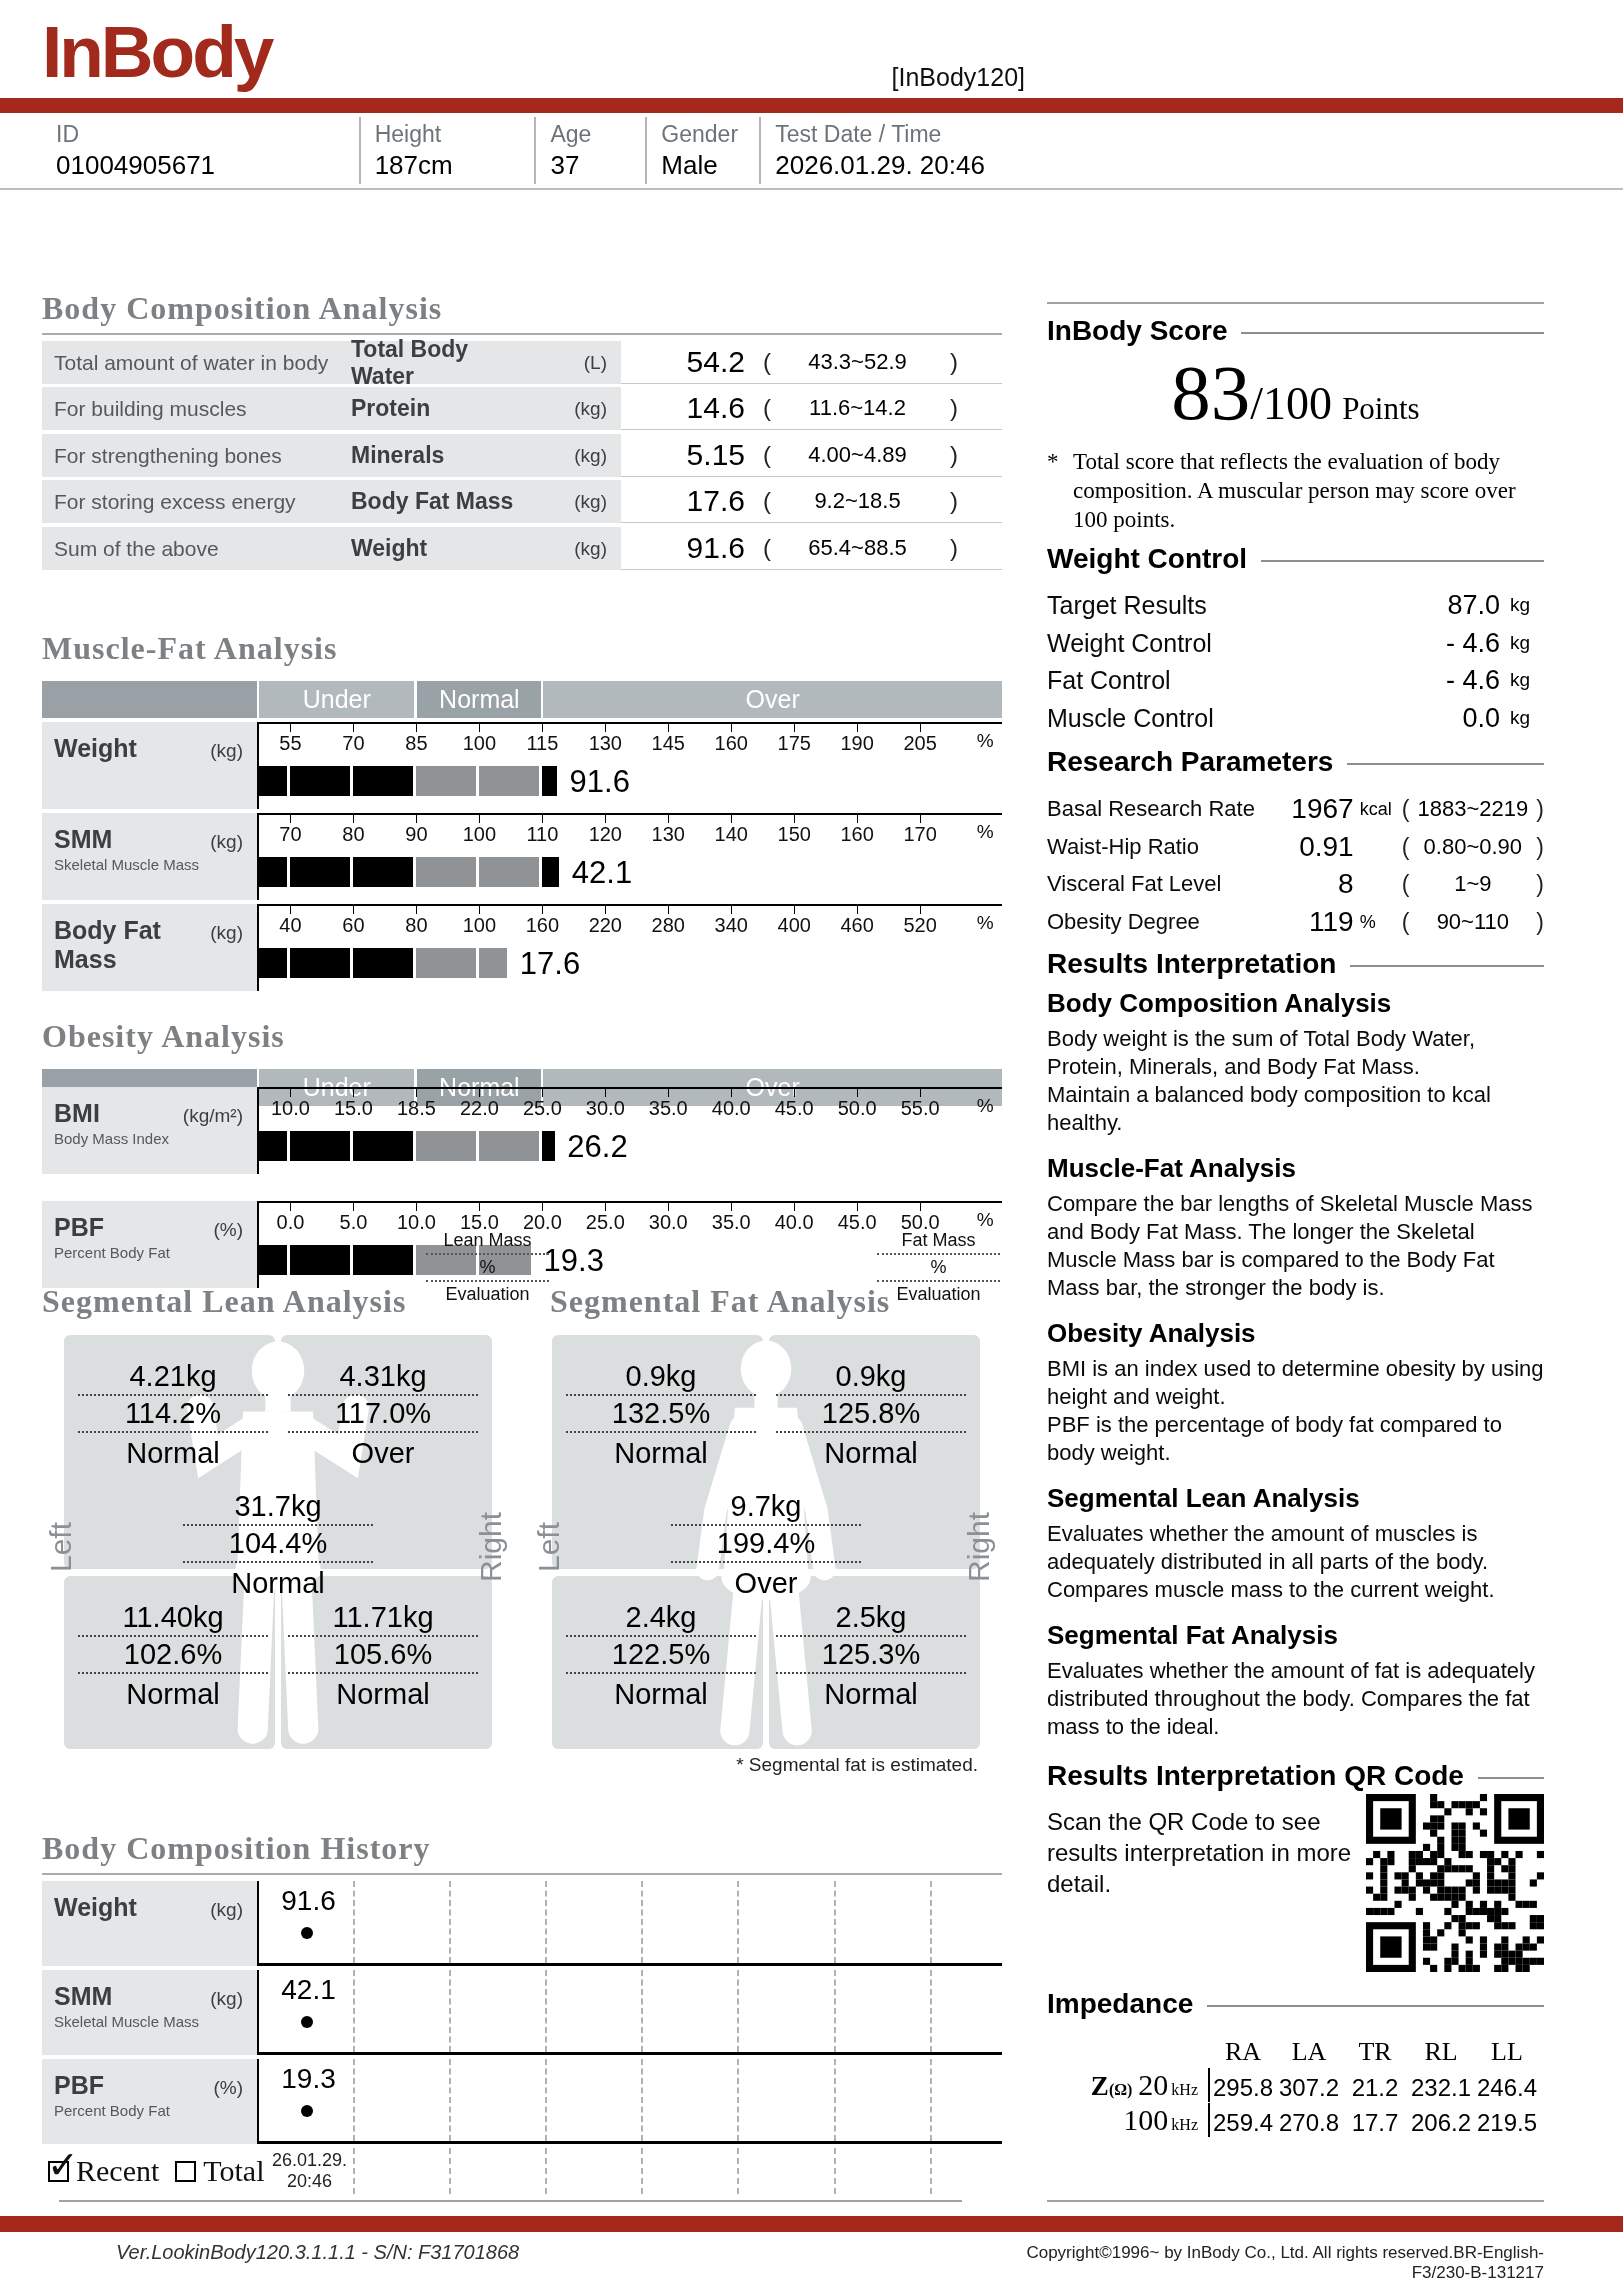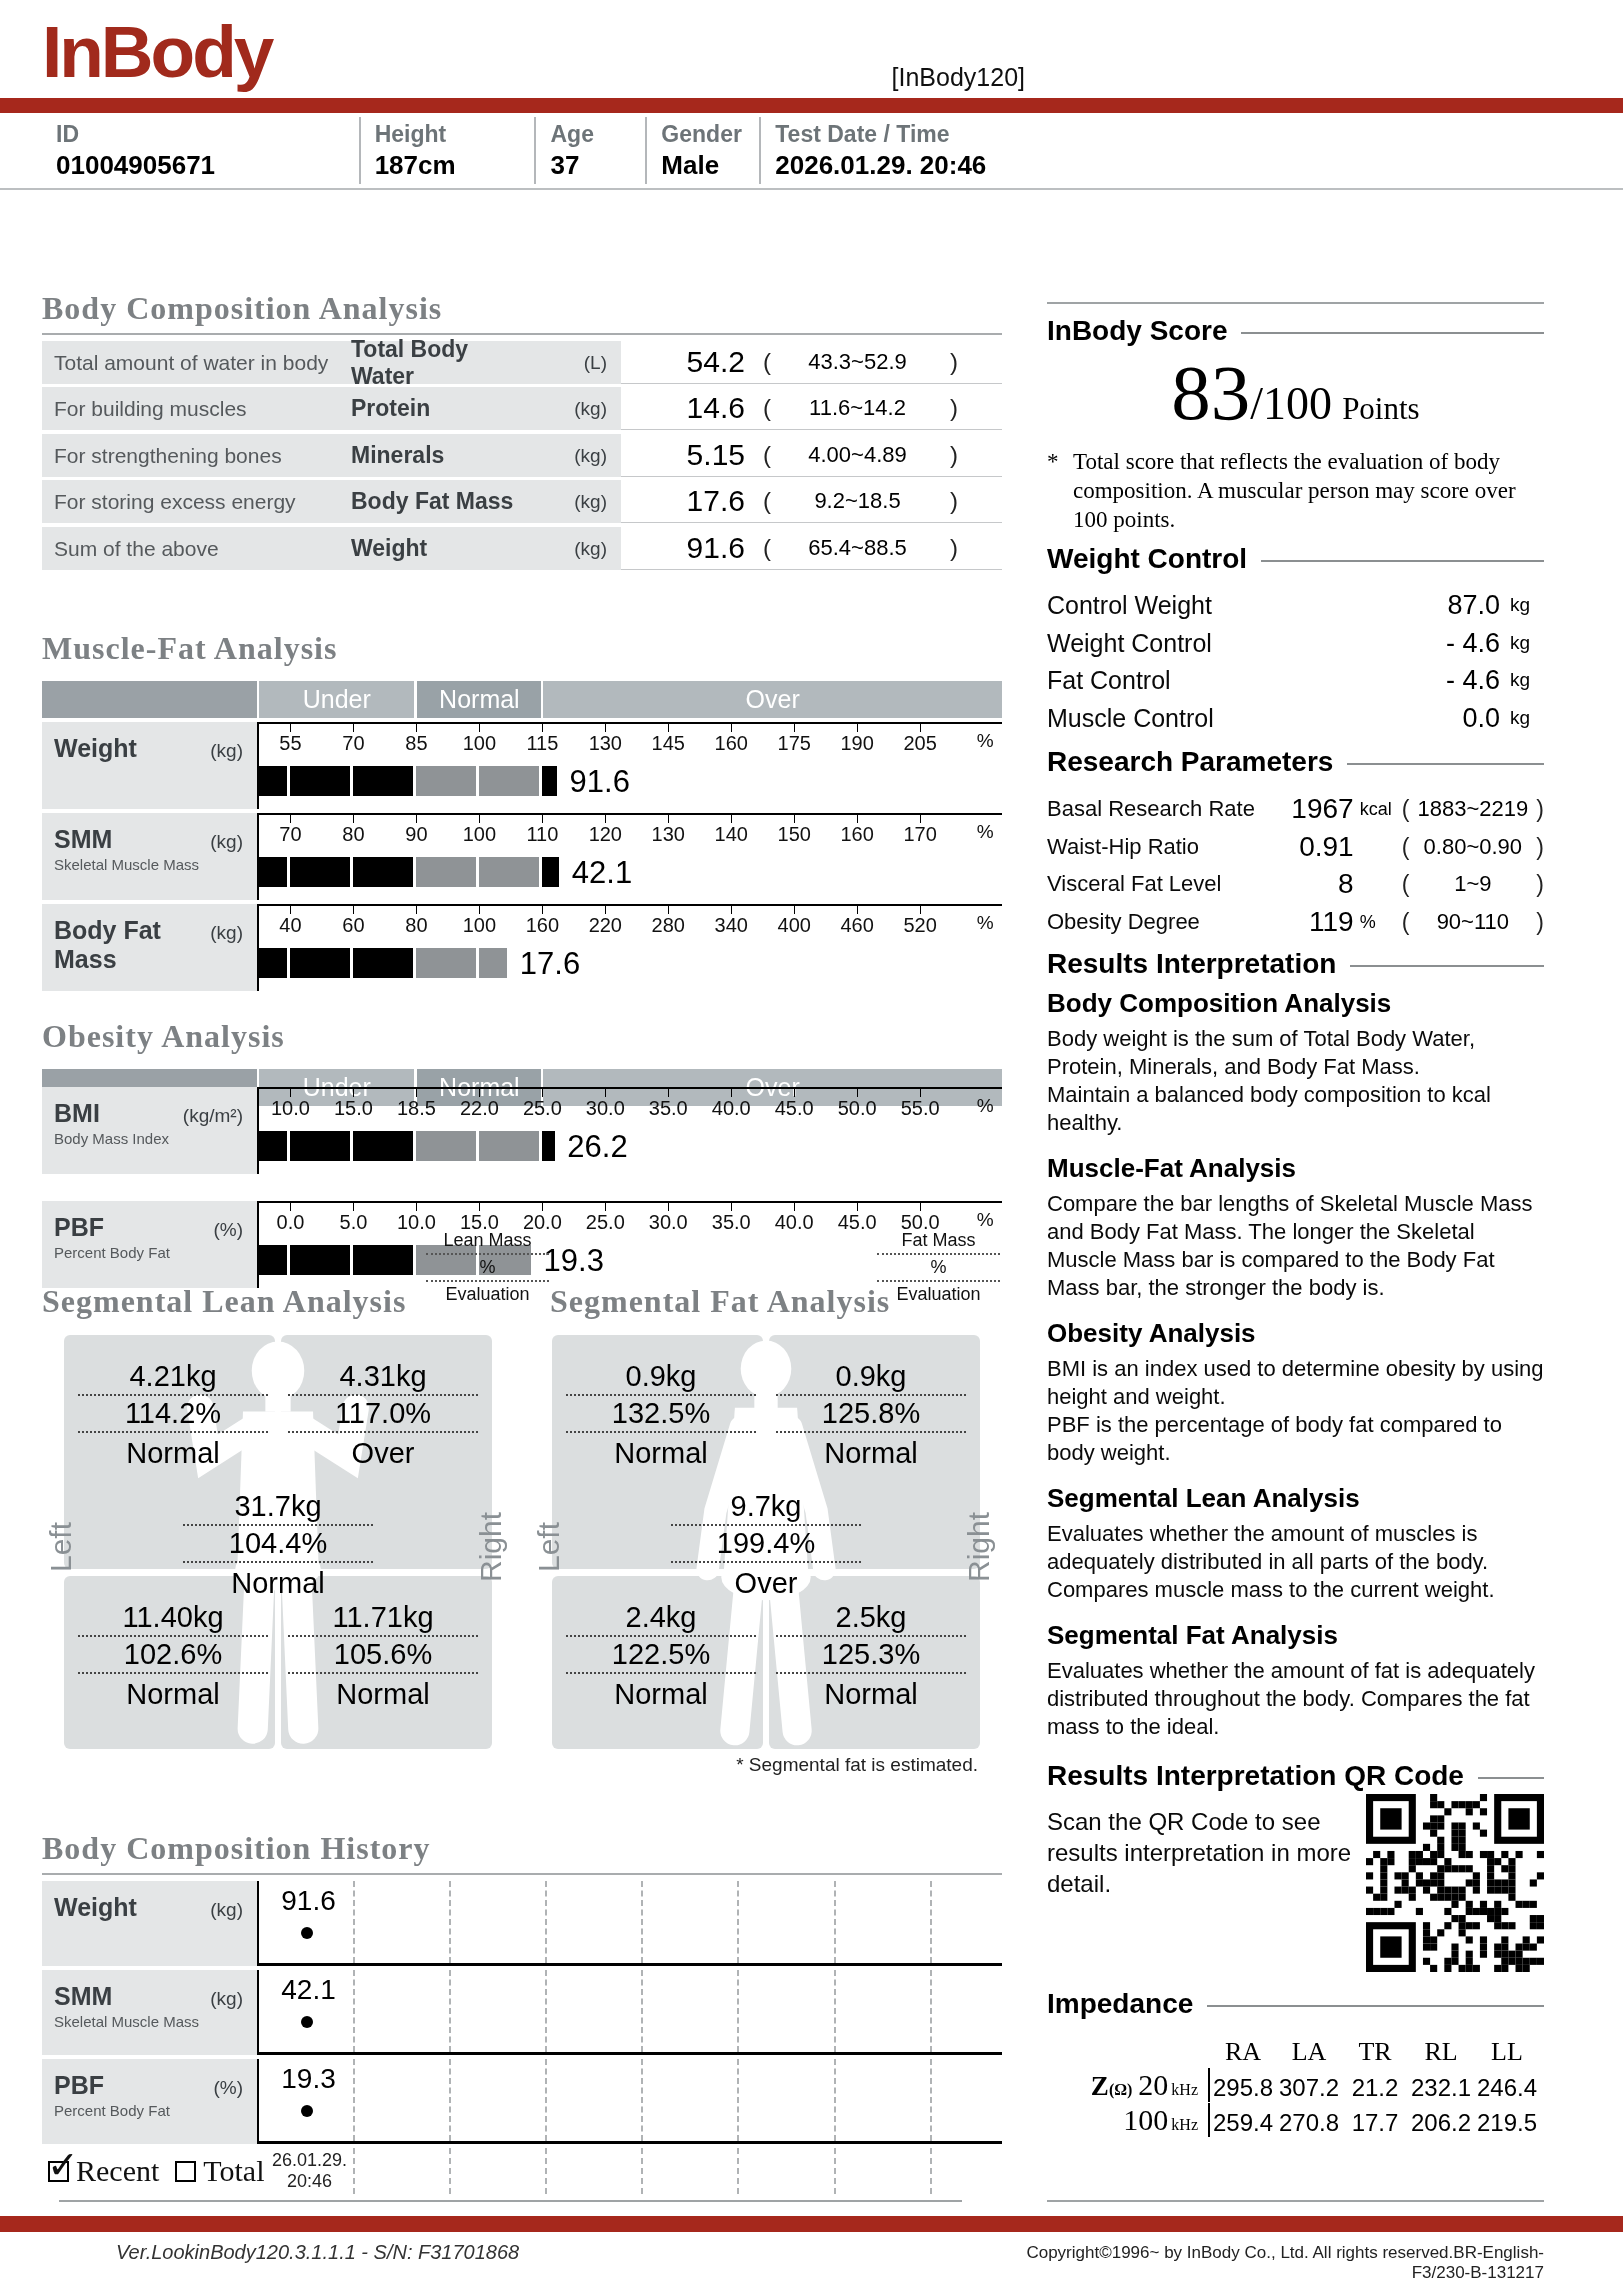--- a/index.html
+++ b/index.html
@@ -4,21 +4,21 @@
 <style>
   html,body{margin:0;padding:0;background:#ffffff;}
   .page{position:relative;width:1624px;height:2287px;background:#fff;
         font-family:"Liberation Sans",sans-serif;color:#000;overflow:hidden;}
 
   
   .logo{position:absolute;left:42px;top:10px;font-size:73px;font-weight:bold;
         letter-spacing:-3px;color:#a12a1c;}
   .model{position:absolute;left:693px;top:63px;width:332px;text-align:right;font-size:25px;color:#101010;}
   .redbar{position:absolute;left:0;top:98px;width:1624px;height:15px;background:#a6281c;}
-  .id-row{position:absolute;left:42px;top:117px;width:965px;height:67px;display:flex;font-weight:bold;}
+  .id-row{position:absolute;left:42px;top:117px;width:965px;height:67px;display:flex;}
   .id-cell{padding:2px 0 0 14px;box-sizing:border-box;}
   .id-cell + .id-cell{border-left:2px solid #b4b7ba;}
   .id-label{font-size:23px;color:#6d7478;line-height:30px;}
   .id-value{font-size:26px;color:#000;line-height:32px;}
   .hdr-line{position:absolute;left:0;top:188px;width:1624px;height:2px;background:#bcbfc1;}
 
   
   .ltitle{position:absolute;left:42px;font-family:"Liberation Serif",serif;font-weight:bold;
           font-size:32px;color:#7d8184;letter-spacing:1px;}
   .lline{position:absolute;left:42px;width:960px;height:2px;background:#a9acae;}
@@ -677,21 +677,21 @@
   <div class="score-note">
     <span class="note-star">*</span>
     <span>Total score that reflects the evaluation of body composition. A muscular person may score over 100 points.</span>
   </div>
 
   <div class="rtitle" style="top:543px">
     <span class="rt">Weight Control</span>
       <span class="rline"></span>
   </div>
   <div class="wc-row" style="top:586px">
-    <div class="wc-label">Control Weight</div>
+    <div class="wc-label">Target Results</div>
     <div class="wc-value">87.0</div>
     <div class="wc-unit">kg</div>
   </div>
   <div class="wc-row" style="top:624px">
     <div class="wc-label">Weight Control</div>
     <div class="wc-value">- 4.6</div>
     <div class="wc-unit">kg</div>
   </div>
   <div class="wc-row" style="top:661px">
     <div class="wc-label">Fat Control</div>

